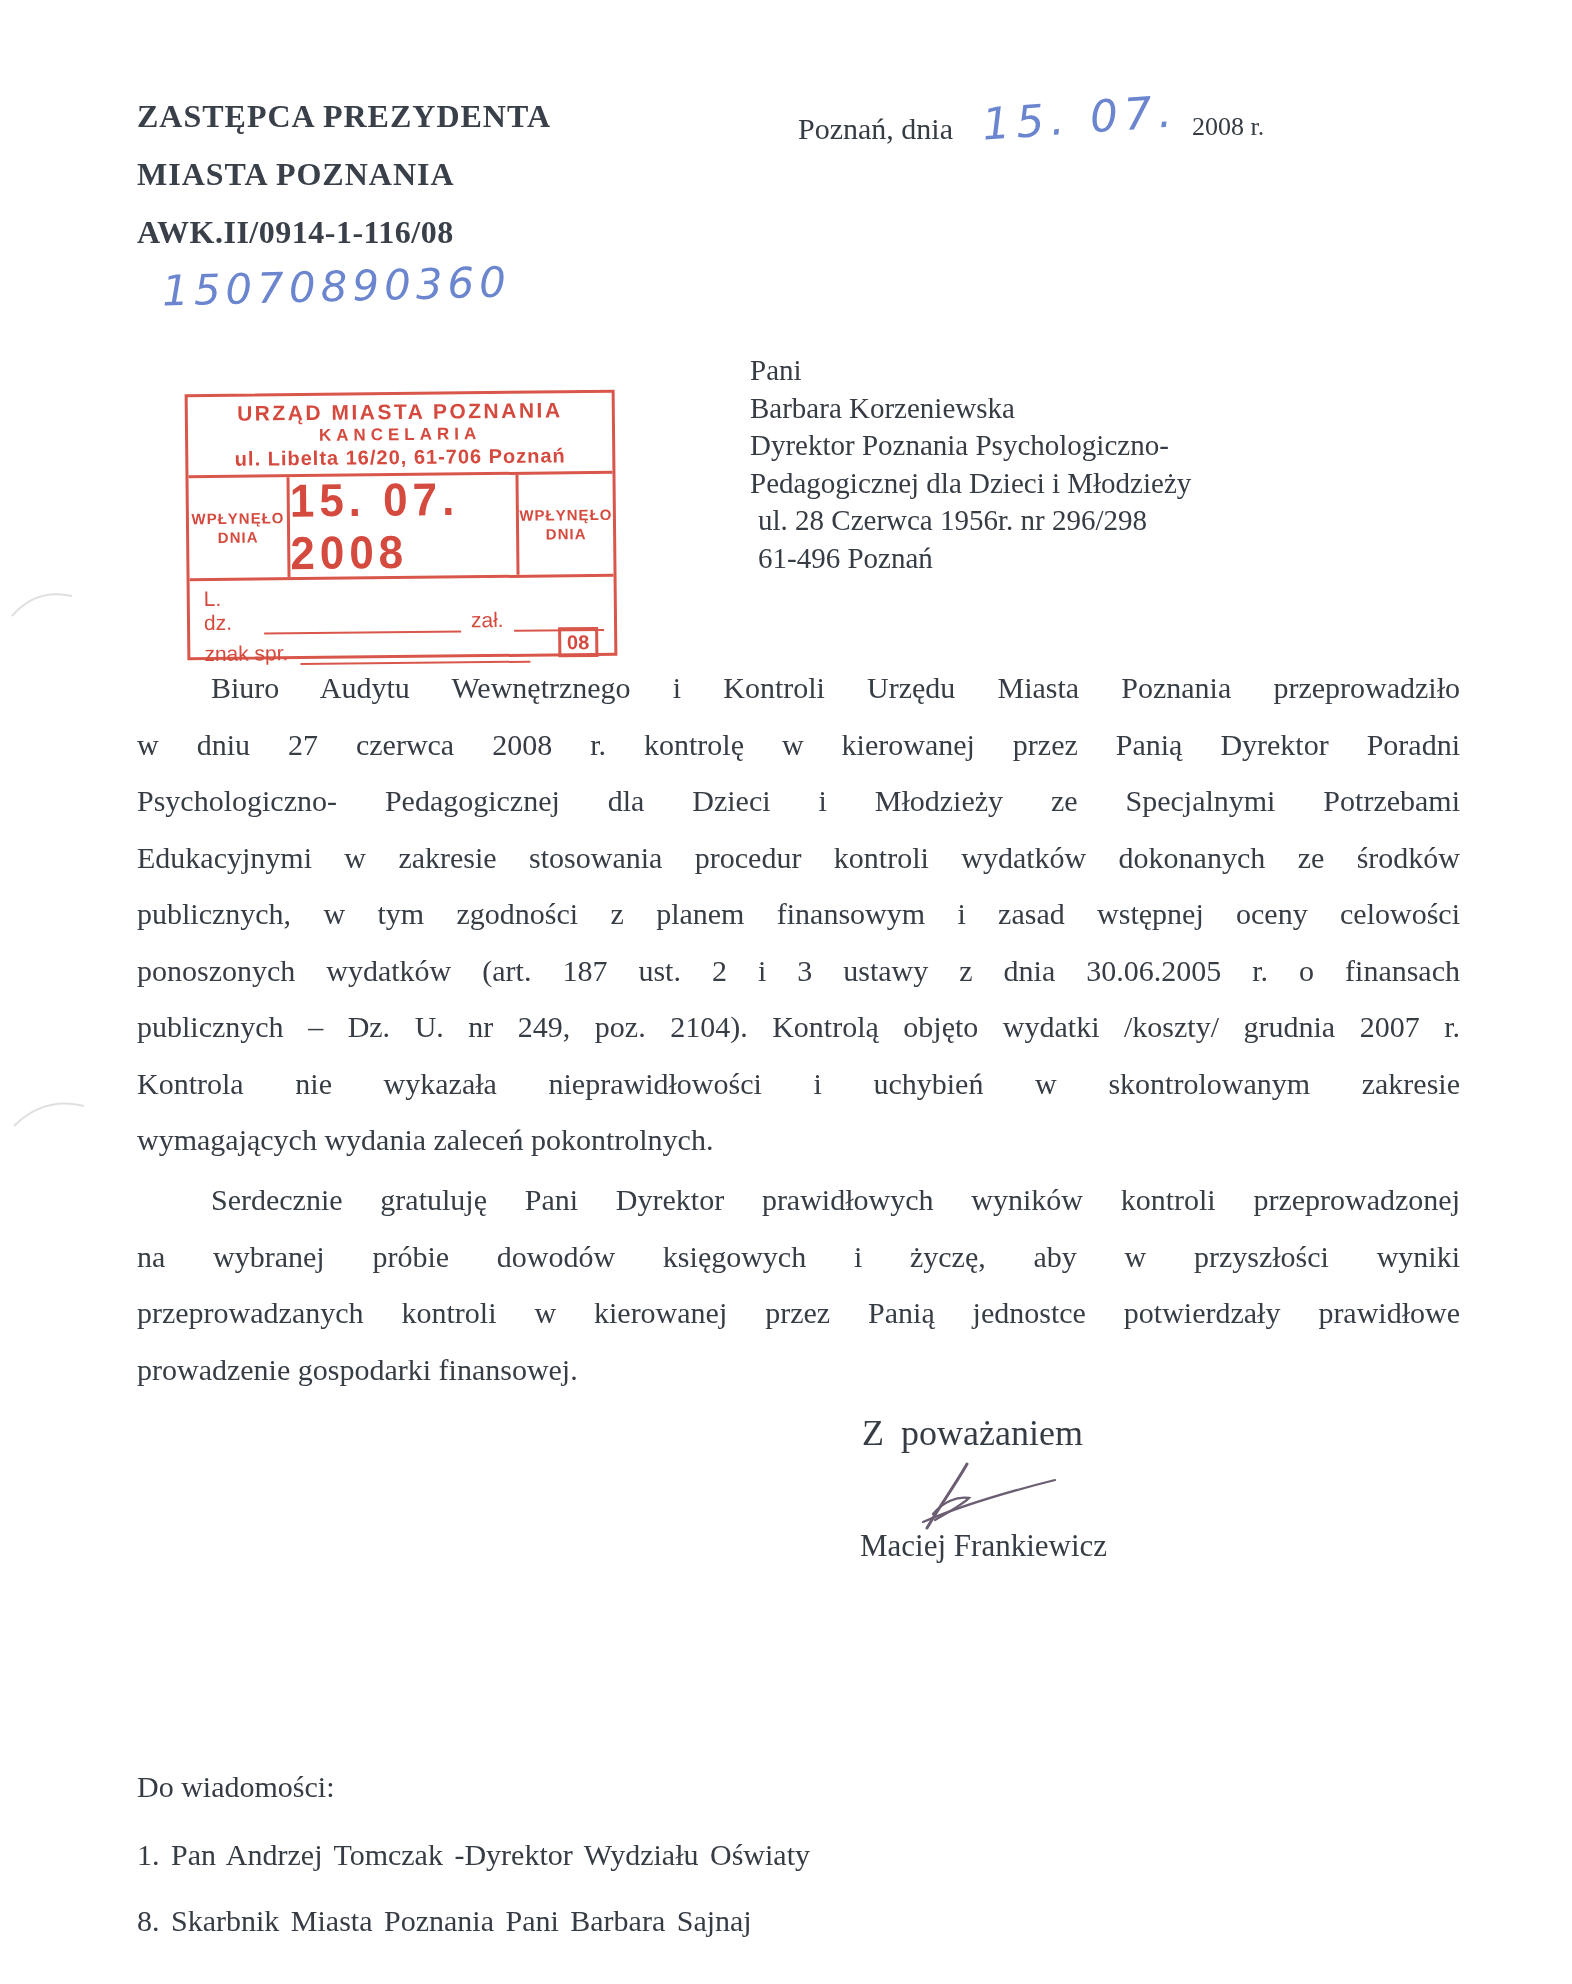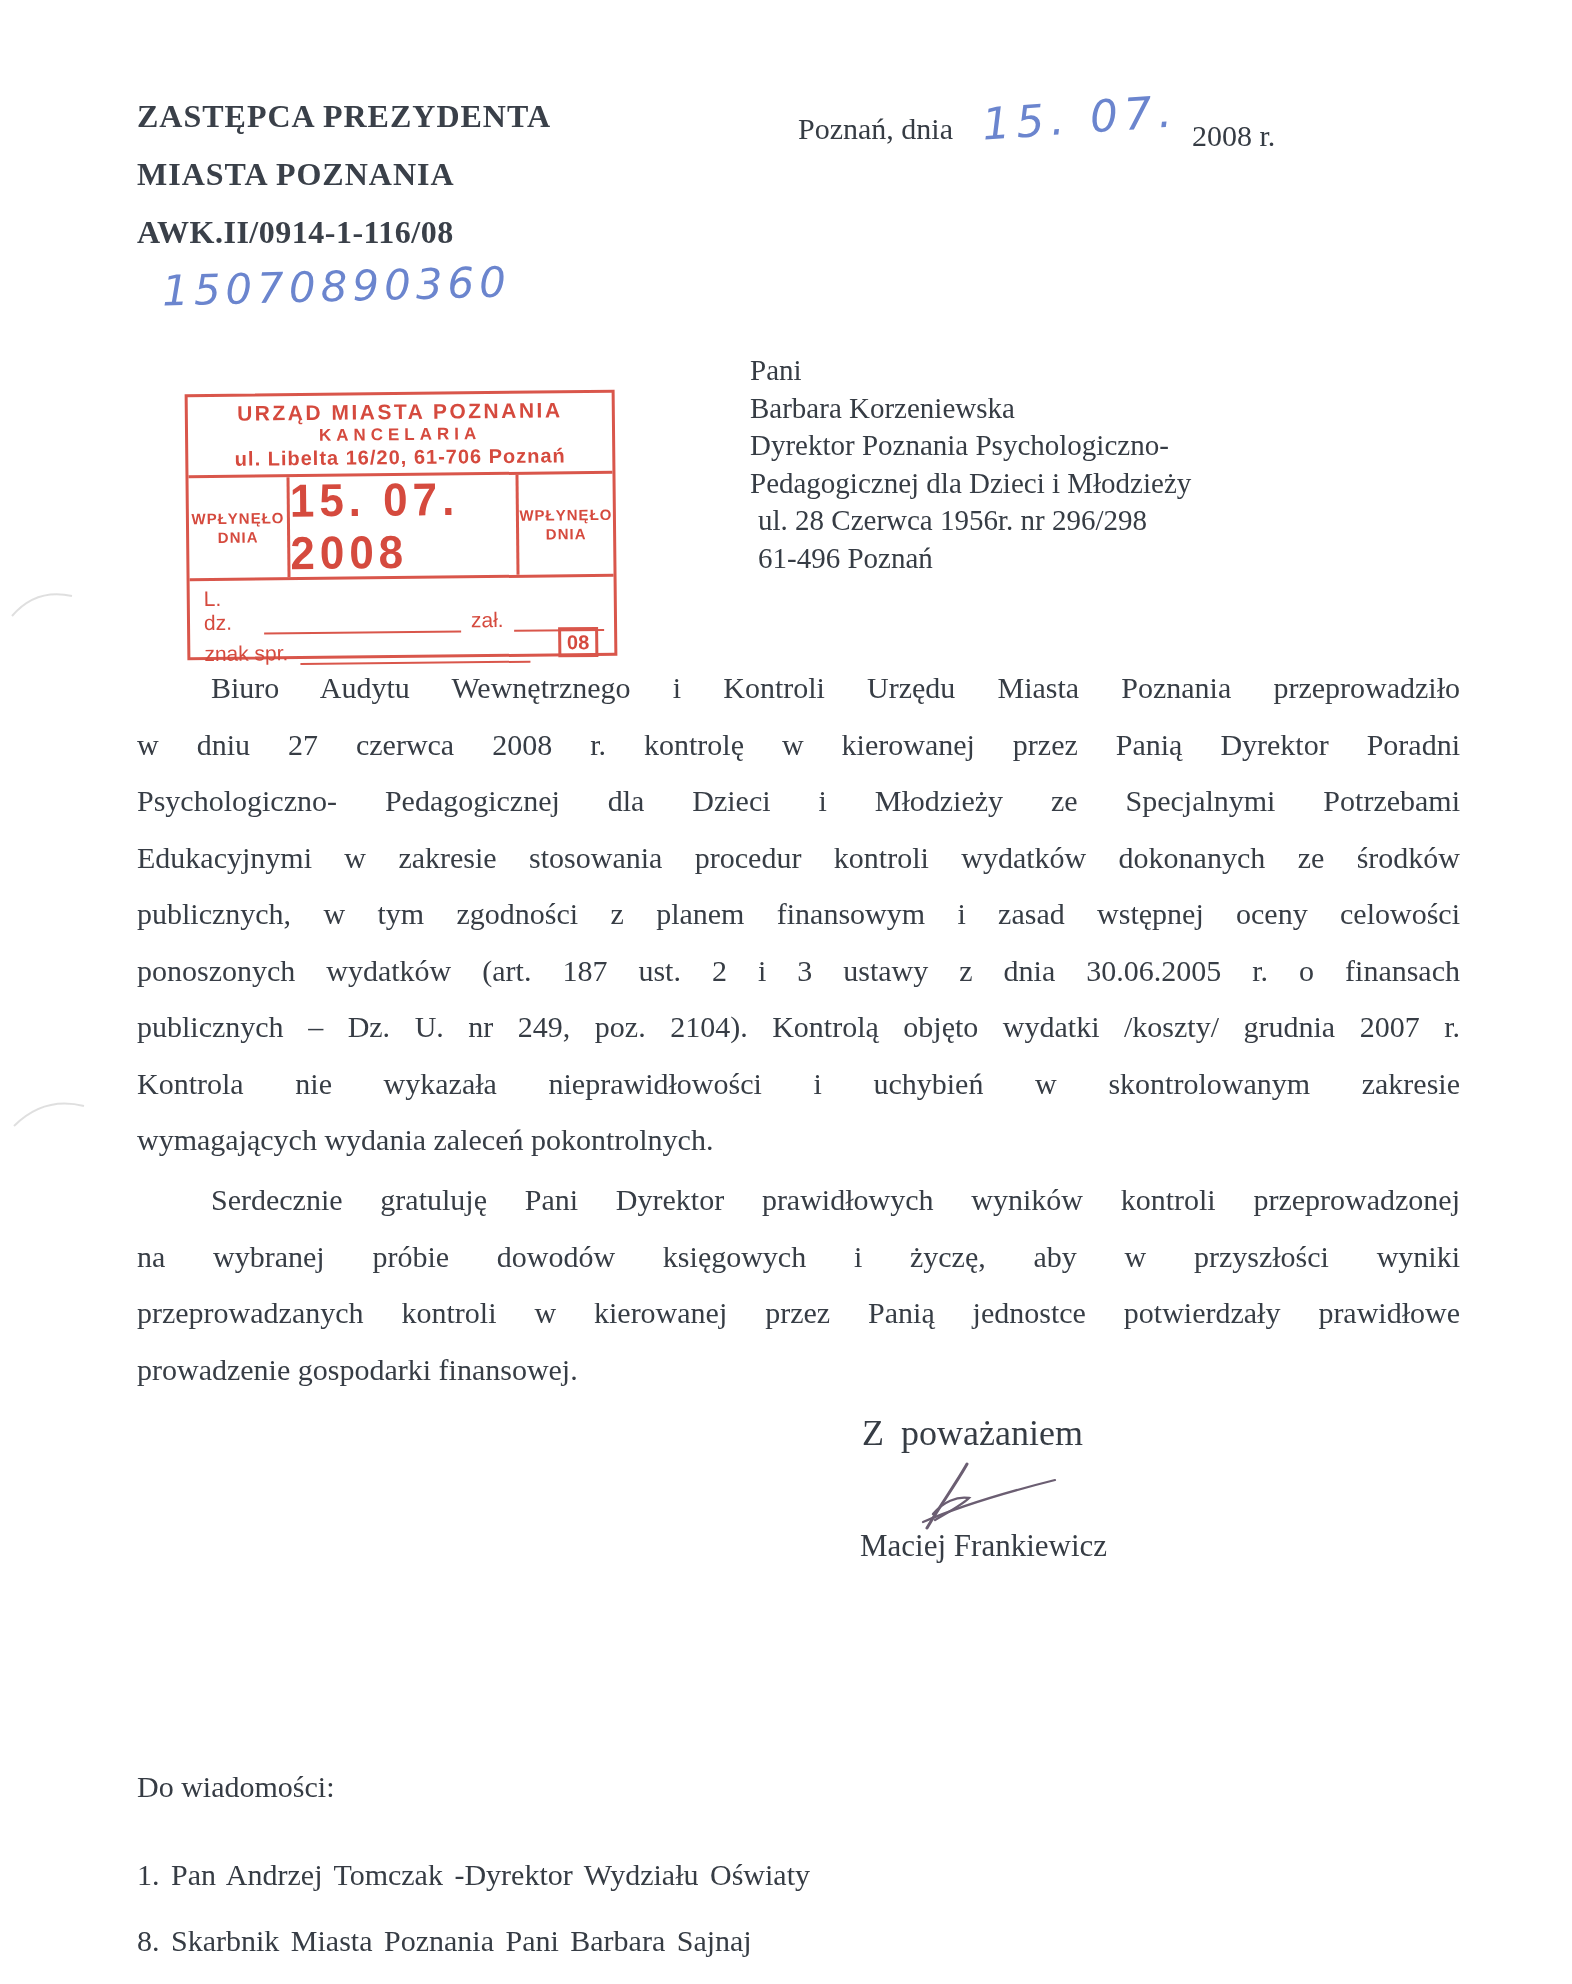--- a/index.html
+++ b/index.html
@@ -24,21 +24,21 @@
     transform:rotate(-1.5deg);opacity:.9;
   }
   
   .dl-label{position:absolute;left:798px;top:112px;font-size:30px;}
   .dl-hand{
     position:absolute;left:982px;top:92px;
     font-family:"DejaVu Sans",sans-serif;font-style:italic;
     font-size:44px;color:#5b78c9;letter-spacing:6px;
     transform:rotate(-4deg);opacity:.9;
   }
-  .dl-year{position:absolute;left:1192px;top:119px;font-size:30px;}
+  .dl-year{position:absolute;left:1192px;top:112px;font-size:26px;}
   
   .stamp{
     position:absolute;left:186px;top:392px;width:424px;height:260px;
     color:#d23b2e;border:3px solid #d6483c;
     transform:rotate(-0.6deg);
     font-family:"Liberation Sans","DejaVu Sans",sans-serif;
     opacity:.92;
   }
   .stamp .hdr{border-bottom:3px solid #d6483c;text-align:center;padding:5px 0 4px 0;}
   .stamp .hdr .h1{font-size:21px;letter-spacing:2.5px;font-weight:bold;}
@@ -71,21 +71,21 @@
   .p2{top:1172px;}
   .bline{line-height:56.5px;text-align:justify;text-align-last:justify;}
   .bline.first{padding-left:74px;}
   .bline.last{text-align-last:left;}
   
   .salutation{position:absolute;left:862px;top:1412px;font-size:36px;word-spacing:8px;}
   .signature{position:absolute;left:905px;top:1458px;}
   .signer{position:absolute;left:860px;top:1528px;font-size:31px;}
   
   .dist-h{position:absolute;left:137px;top:1770px;font-size:30px;}
-  .dist-i{position:absolute;left:137px;font-size:30px;word-spacing:4px;margin-top:20px;}
+  .dist-i{position:absolute;left:137px;font-size:30px;word-spacing:4px;}
   .di1{top:1838px;}
   .di2{top:1904px;}
   
   .artifact{position:absolute;opacity:.55;}
   .a1{left:8px;top:582px;}
   .a2{left:10px;top:1088px;}
 </style>
 </head>
 <body>
 

